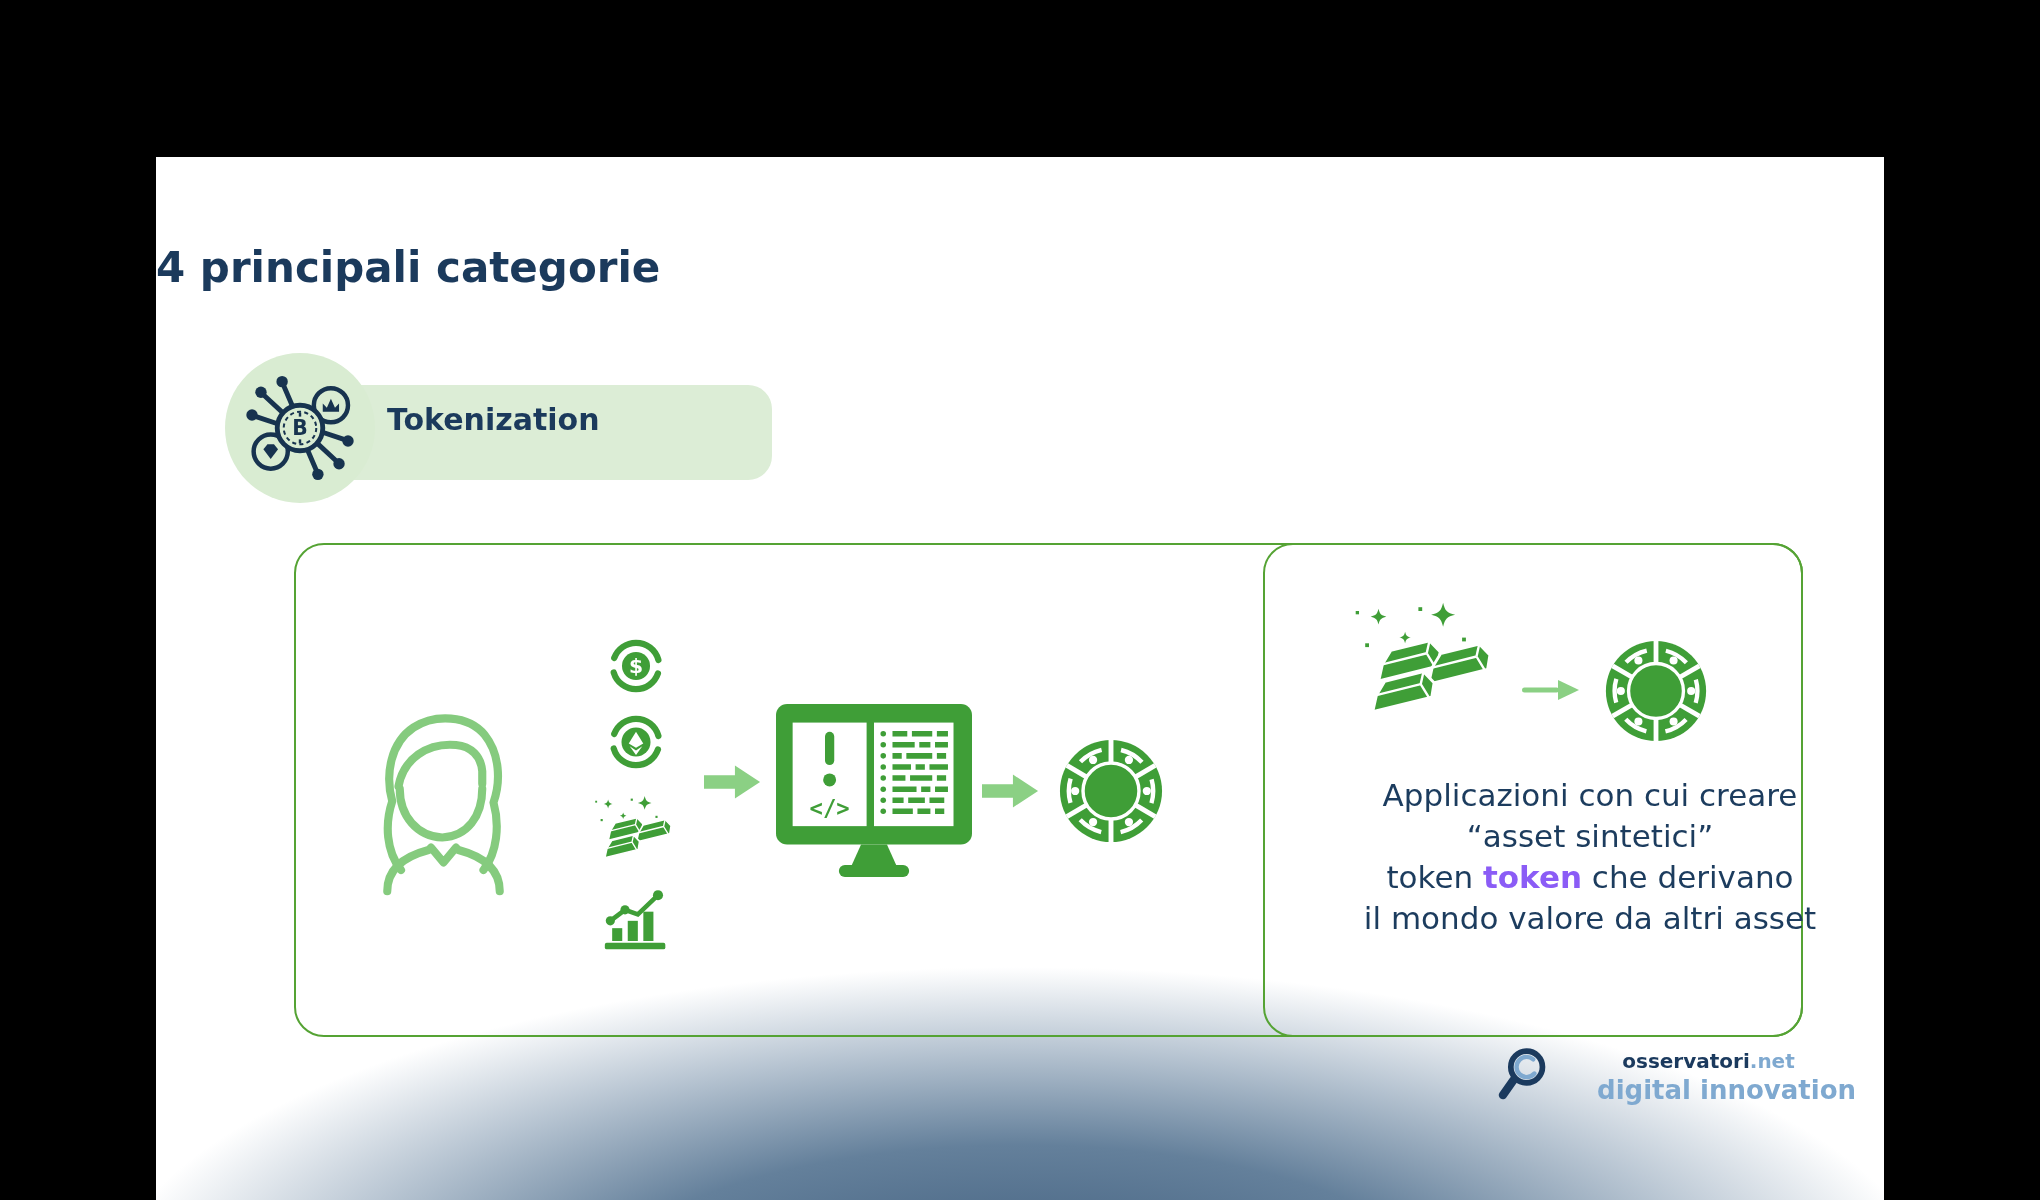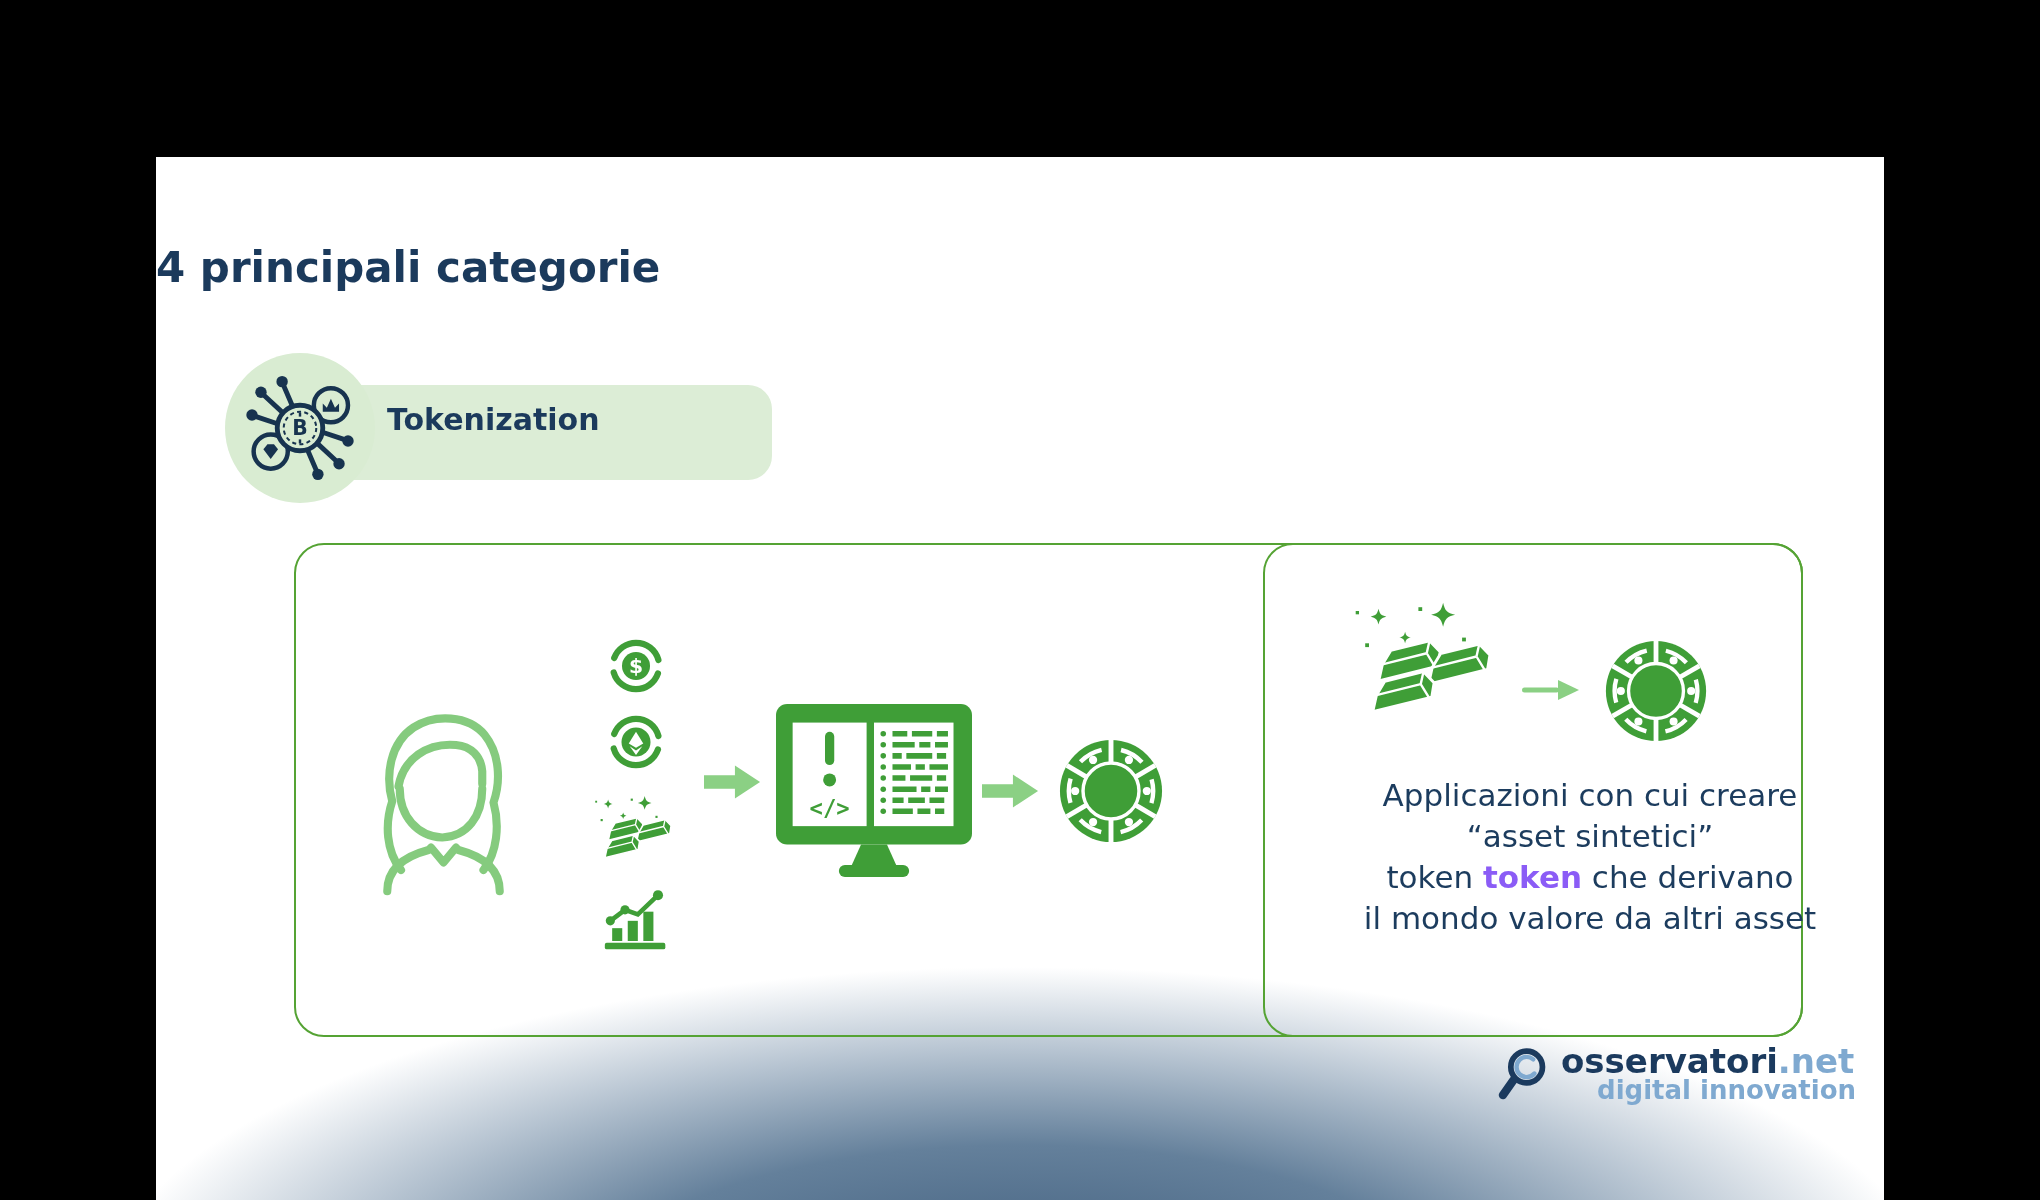--- a/index.html
+++ b/index.html
@@ -45,21 +45,21 @@
   }
   .abs{position:absolute;}
   
   .syn-text{
     position:absolute;left:1174px;top:618px;width:520px;text-align:center;
     font-size:31px;line-height:41px;color:#1c3c5e;
   }
   .hl{color:#8b5cf6;font-weight:700;}
   
   .logo{position:absolute;right:28px;top:884px;display:flex;align-items:center;gap:8px;}
-  .logo-line1{font-size:34px;font-weight:700;color:#1b3a5e;line-height:31px;}
+  .logo-line1{font-size:20px;font-weight:700;color:#1b3a5e;line-height:31px;text-align:center;}
   .logo-line1 .net{color:#7fa9d0;}
   .logo-line2{font-size:26px;font-weight:700;color:#7fa9d0;line-height:26px;margin-left:36px;}
 </style>
 </head>
 <body>
 
 <div class="slide">
 
   <div class="bottom-glow"></div>
 

